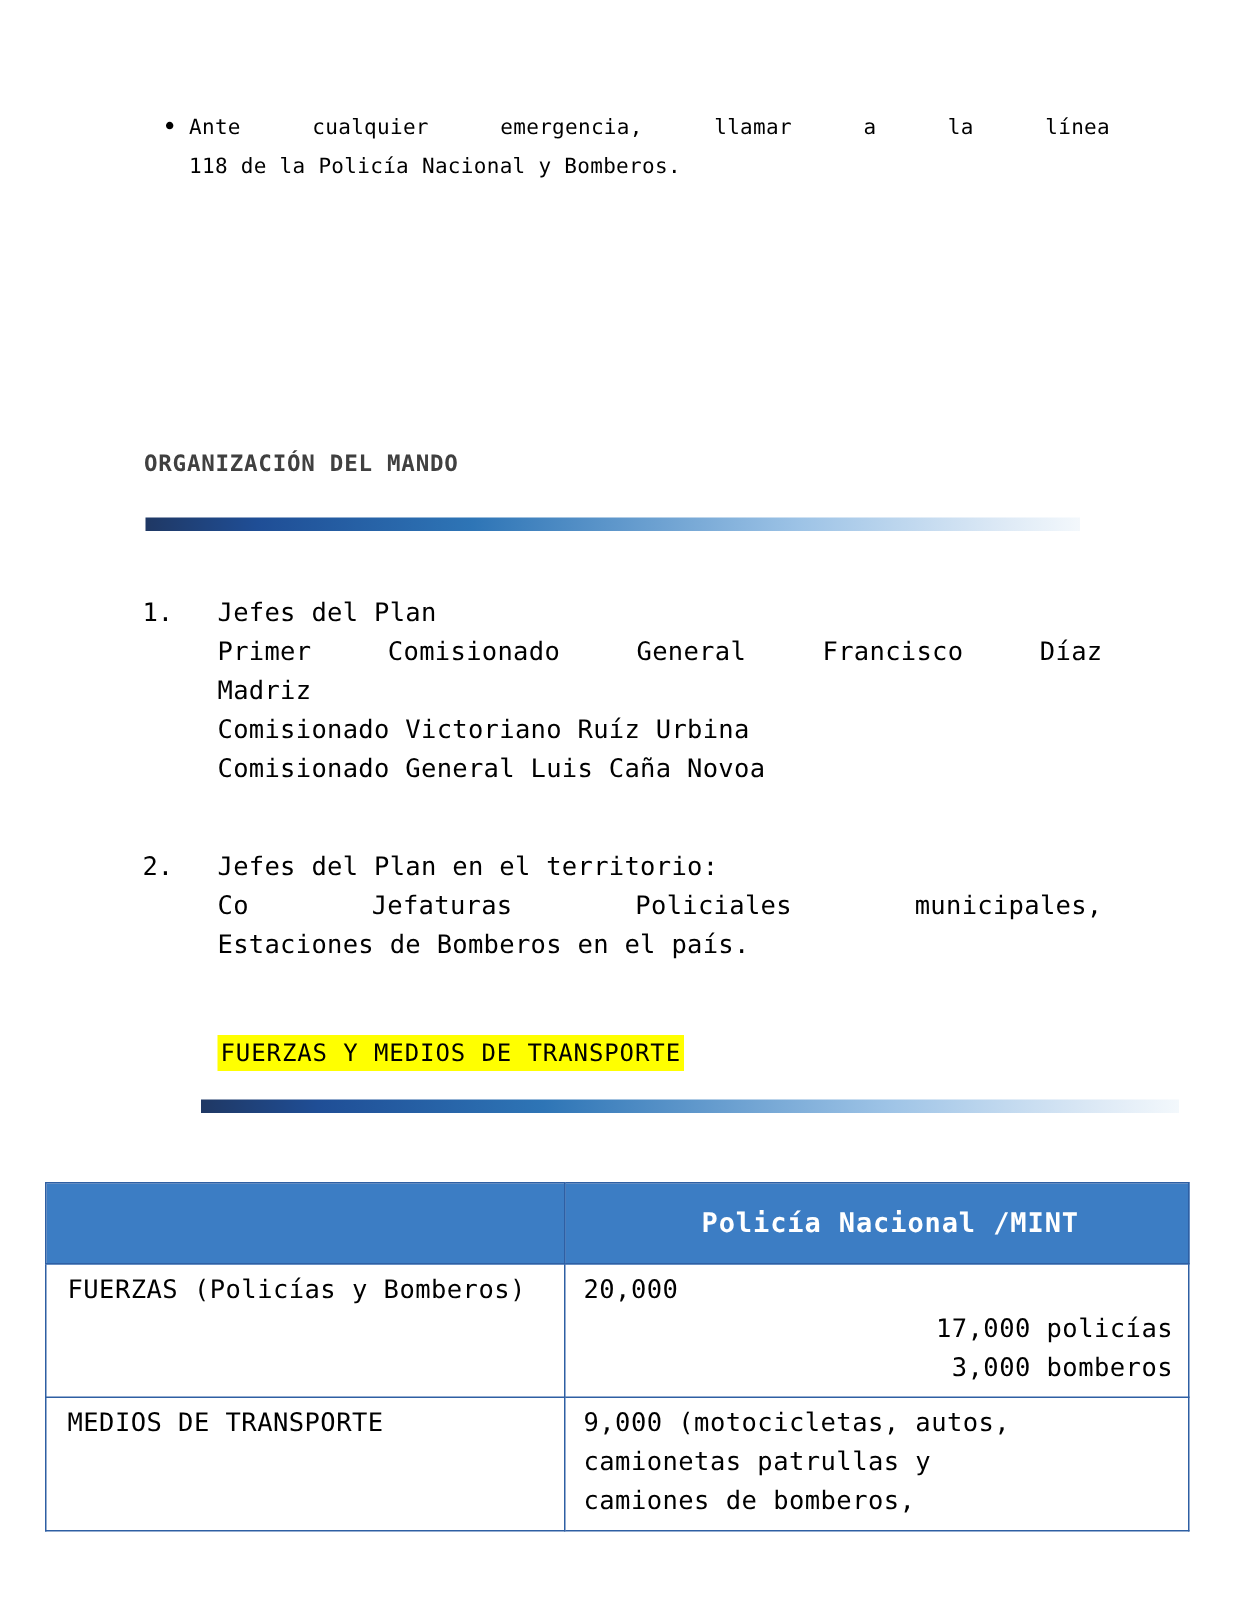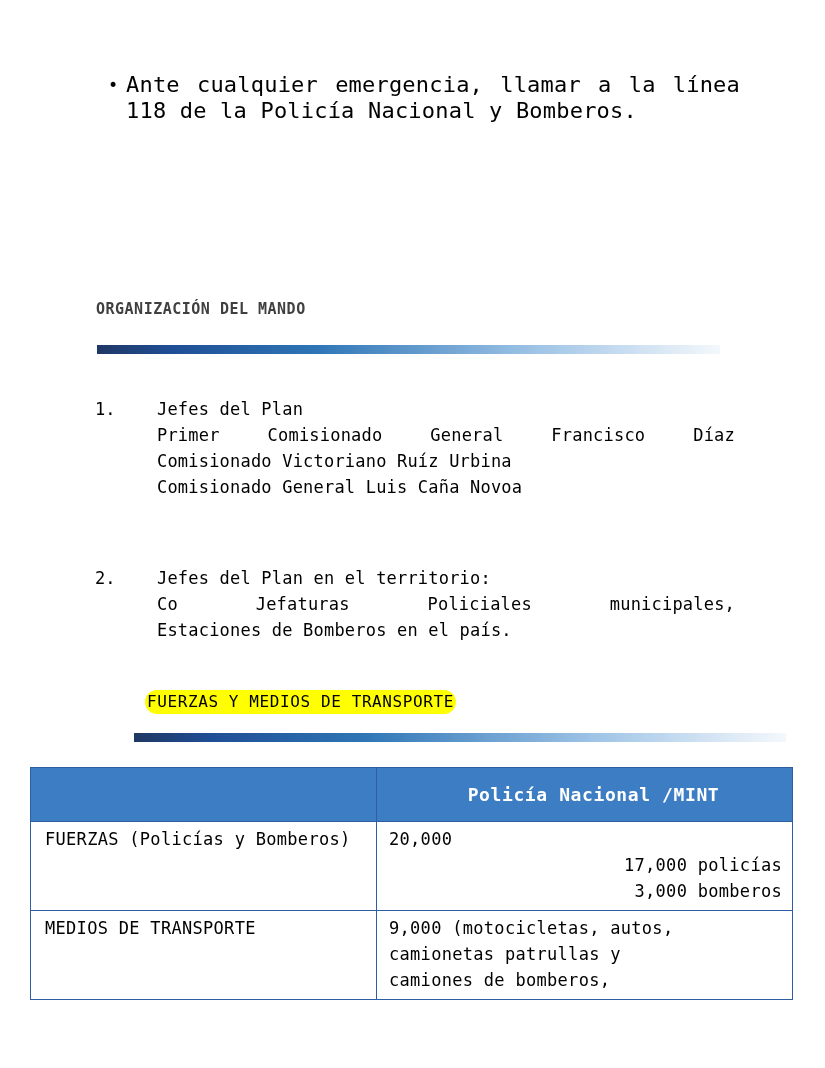--- a/index.html
+++ b/index.html
@@ -37,21 +37,21 @@
     width: 26px;
     flex: 0 0 26px;
     font-size: 17px;
     line-height: 26px;
     text-align: left;
     padding-left: 8px;
     box-sizing: border-box;
   }
   .bullet-text {
     flex: 1;
-    font-size: 22px;
+    font-size: 14px;
     line-height: 26px;
     text-align: justify;
     letter-spacing: 0.2px;
   }
   .bullet-text .line1 {
     display: block;
     text-align: justify;
     text-align-last: justify;
   }
   .bullet-text .line2 {
@@ -96,48 +96,46 @@
     line-height: 26px;
   }
   .num-body {
     flex: 1;
     font-size: 17px;
     line-height: 26px;
   }
   .num-body .ln {
     display: block;
     letter-spacing: 0.2px;
-    margin-left: 12px;
   }
   .num-body .ln.justify {
     text-align: justify;
     text-align-last: justify;
   }
 
   
   .highlight-wrap {
     position: absolute;
     left: 145px;
     top: 690px;
   }
   .highlight {
     display: inline-block;
     background: #FFFF00;
     font-size: 16px;
     line-height: 24px;
     padding: 0 2px;
     letter-spacing: 0.6px;
-    border-radius: 12px;
   }
 
   
   .table-wrap {
     position: absolute;
     left: 30px;
-    top: 767px;
+    top: 788px;
     width: 775px;
   }
   table.data {
     border-collapse: collapse;
     width: 763px;
     table-layout: fixed;
   }
   table.data td, table.data th {
     border: 1px solid #2E5FA3;
     padding: 0;
@@ -191,20 +189,21 @@
   <div class="section-heading">ORGANIZACIÓN DEL MANDO</div>
 
   <div class="rule rule-1"></div>
 
   <div class="num-block first">
     <div class="num-row">
       <div class="num-marker">1.</div>
       <div class="num-body">
         <span class="ln">Jefes del Plan</span>
         <span class="ln justify">Primer  Comisionado  General  Francisco  Díaz</span>
+        <span class="ln">Madriz</span>
         <span class="ln">Comisionado Victoriano Ruíz Urbina</span>
         <span class="ln">Comisionado General Luis Caña Novoa</span>
       </div>
     </div>
   </div>
 
   <div class="num-block second">
     <div class="num-row">
       <div class="num-marker">2.</div>
       <div class="num-body">

